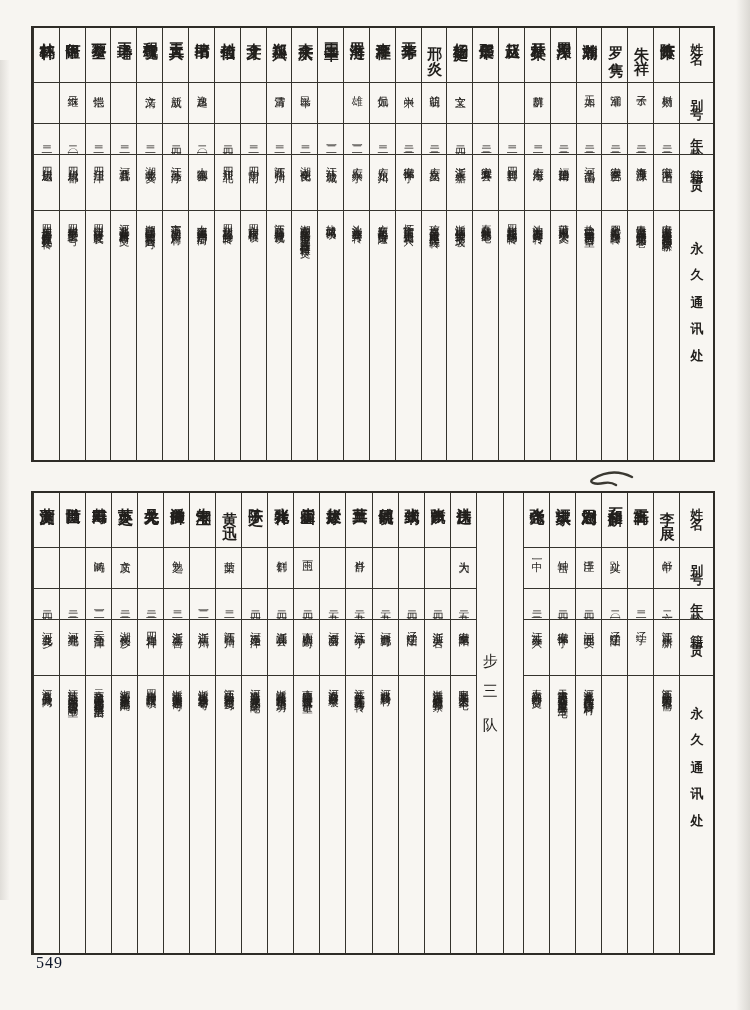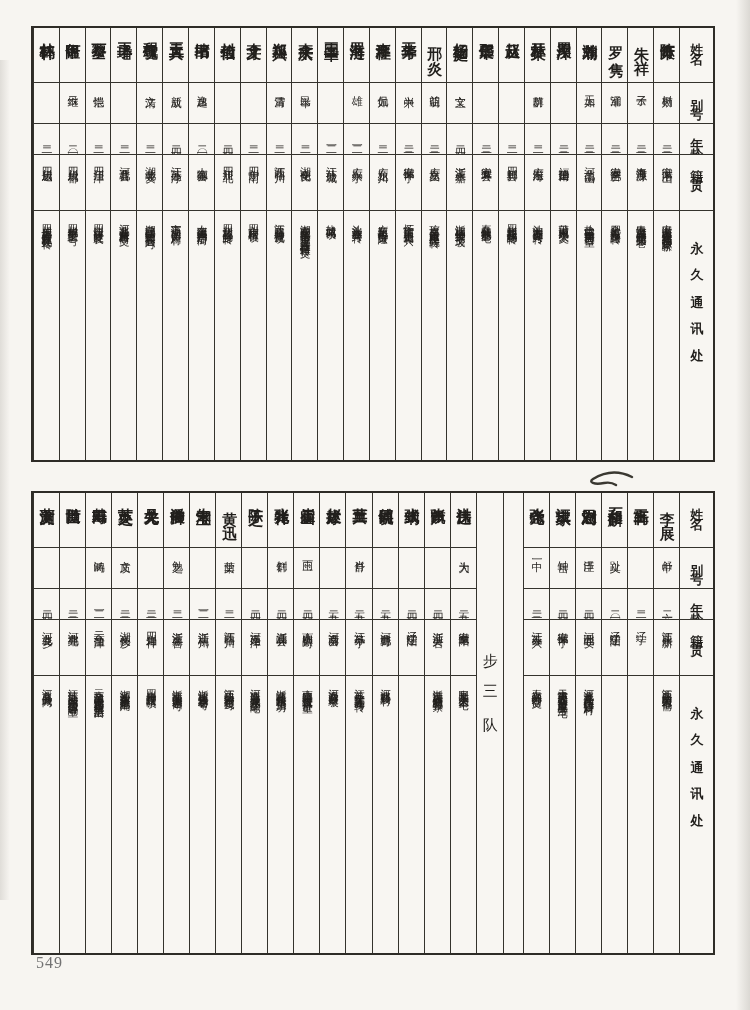--- a/index.html
+++ b/index.html
@@ -61,21 +61,21 @@
 
   .divider-label{
     writing-mode:vertical-rl;text-orientation:upright;
     font-size:15px;letter-spacing:32px;margin-top:148px;color:#211f1c;
   }
 
   .checkmark{position:absolute;left:568px;top:468px;width:74px;height:28px;}
 
   .page-number{
     position:absolute;left:36px;top:954px;
-    font-size:16px;letter-spacing:1px;color:#737373;
+    font-size:16px;letter-spacing:1px;color:#0f172a;
   }
 </style>
 </head>
 <body>
 
 <div class="page">
 
   <section class="roster-table table-top">
     <div class="columns">
       <div class="col header-col">

